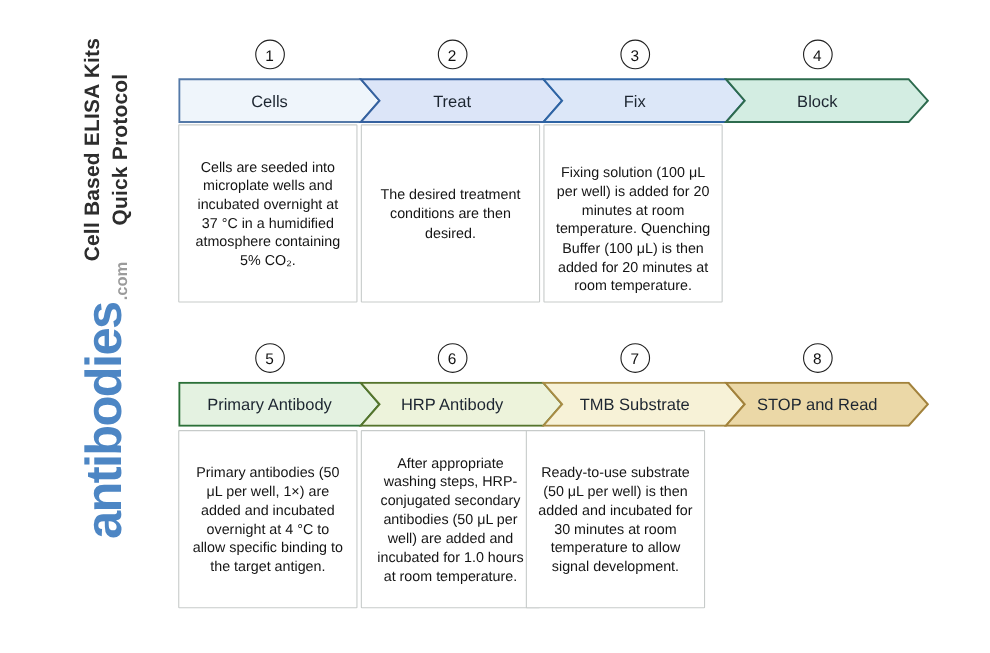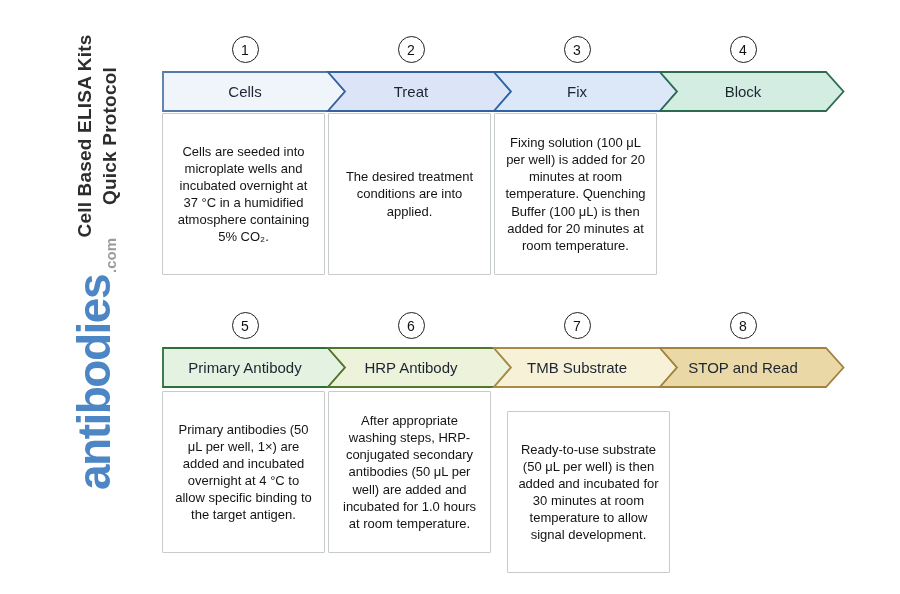--- a/index.html
+++ b/index.html
@@ -76,23 +76,23 @@
       <text x="83" y="26" text-anchor="middle">Cells</text>
       <text x="249" y="26" text-anchor="middle">Treat</text>
       <text x="415" y="26" text-anchor="middle">Fix</text>
       <text x="581" y="26" text-anchor="middle">Block</text>
     </svg>
 
     <div class="descbox" style="left:0px;top:113px;">
         <span>Cells are seeded into microplate wells and incubated overnight at 37 °C in a humidified atmosphere containing 5% CO₂.</span>
       </div>
     <div class="descbox" style="left:166px;top:113px;">
-        <span>The desired treatment conditions are into applied.</span>
+        <span>The desired treatment conditions are then desired.</span>
       </div>
-    <div class="descbox" style="left:332px;top:113px;">
+    <div class="descbox" style="left:332px;top:113px;align-items:flex-end;">
         <span>Fixing solution (100 μL per well) is added for 20 minutes at room temperature. Quenching Buffer (100 μL) is then added for 20 minutes at room temperature.</span>
       </div>
 
     <div class="numcircle" style="left:69.5px;top:312px;">
         <span>5</span>
       </div>
     <div class="numcircle" style="left:235.5px;top:312px;">
         <span>6</span>
       </div>
     <div class="numcircle" style="left:401.5px;top:312px;">
@@ -112,18 +112,18 @@
       <text x="415" y="26" text-anchor="middle">TMB Substrate</text>
       <text x="581" y="26" text-anchor="middle">STOP and Read</text>
     </svg>
 
     <div class="descbox" style="left:0px;top:391px;align-items:center;">
         <span>Primary antibodies (50 μL per well, 1×) are added and incubated overnight at 4 °C to allow specific binding to the target antigen.</span>
       </div>
     <div class="descbox" style="left:166px;top:391px;">
         <span>After appropriate washing steps, HRP-conjugated secondary antibodies (50 μL per well) are added and incubated for 1.0 hours at room temperature.</span>
       </div>
-    <div class="descbox" style="left:345px;top:391px;margin-top:20px;">
+    <div class="descbox" style="left:316px;top:391px;">
         <span>Ready-to-use substrate (50 μL per well) is then added and incubated for 30 minutes at room temperature to allow signal development.</span>
       </div>
 
   </div>
 </div>
 
 </body></html>

